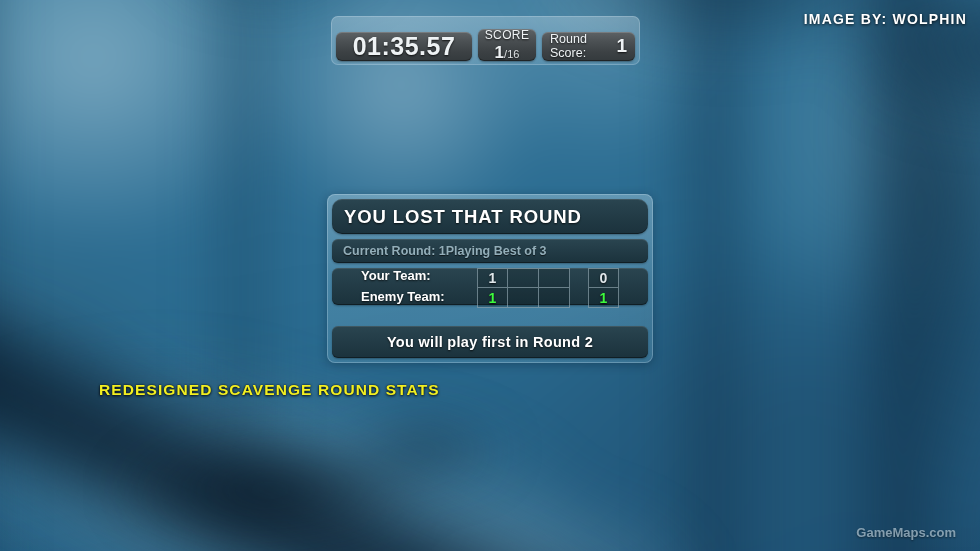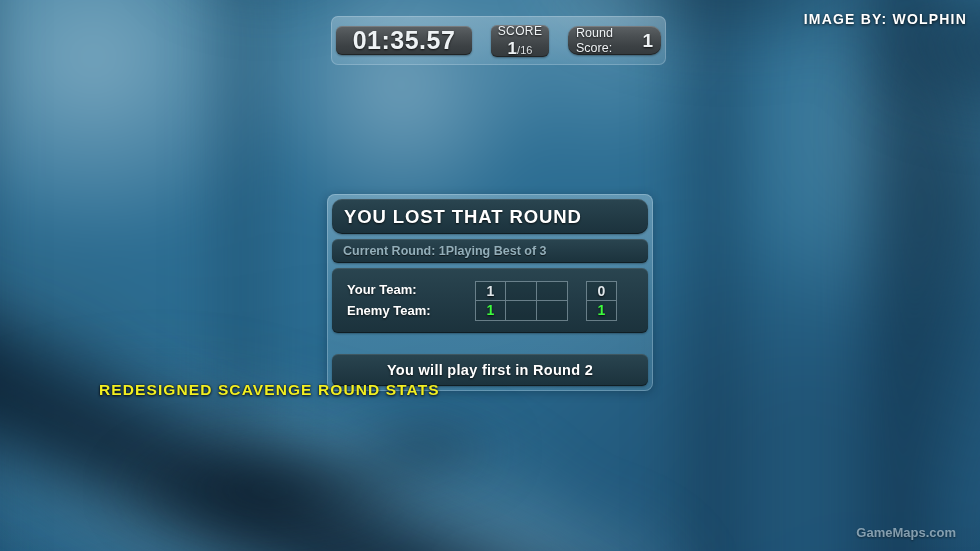--- a/index.html
+++ b/index.html
@@ -74,22 +74,22 @@
       radial-gradient(ellipse 120% 110% at 50% 45%, rgba(0,0,0,0) 52%, rgba(3,14,26,0.30) 88%, rgba(2,10,20,0.46) 100%);
   }
 
   
   #hud {
     position: absolute;
     left: 331px;
     top: 16px;
     height: 49px;
     display: flex;
-    align-items: center;
-    gap: 19px;
+    align-items: flex-end;
+    gap: 6px;
     padding: 4px 5px;
     border-radius: 7px;
     background: linear-gradient(180deg, rgba(224,240,248,0.30), rgba(176,212,230,0.18));
     box-shadow: inset 0 0 0 1px rgba(236,248,255,0.22);
   }
   .hud-cell {
     border-radius: 6px;
     background: linear-gradient(180deg, #5d6265 0%, #4b5053 34%, #3c4144 70%, #343a3d 100%);
     box-shadow: inset 0 1px 0 rgba(255,255,255,0.17),
                 inset 0 -1px 0 rgba(0,0,0,0.38),
@@ -116,21 +116,20 @@
   #hud-score .lbl { font-size: 12px; letter-spacing: 0.4px; }
   #hud-score .val-wrap { margin-top: 3px; display: flex; align-items: baseline; }
   #hud-score .val { font-size: 17px; font-weight: bold; }
   #hud-score .max { font-size: 11px; opacity: 0.9; }
 
   #hud-roundscore {
     width: 93px;
     padding: 0 8px;
     justify-content: space-between;
     align-items: center;
-    border-radius: 10px;
   }
   #hud-roundscore .rs-lbl { font-size: 12.5px; line-height: 1.18; text-align: left; }
   #hud-roundscore .rs-val { font-size: 19px; font-weight: bold; }
 
   
   #stats-panel {
     position: absolute;
     left: 327px;
     top: 194px;
     width: 326px;
@@ -169,24 +168,23 @@
     display: flex;
     align-items: center;
     padding: 0 11px;
     color: #93aeb9;
     font-size: 12.5px;
     font-weight: bold;
     text-shadow: 0 1px 1px rgba(0,0,0,0.6);
   }
 
   #panel-scores {
-    height: 65px;
-    display: flex;
-    align-items: center;
-    padding: 0 15px;
+    height: 37px;
+    display: flex;
+    padding: 0 29px;
   }
   #team-labels {
     display: flex;
     flex-direction: column;
     justify-content: center;
     gap: 5px;
     color: #ffffff;
     font-size: 13px;
     font-weight: bold;
     text-shadow: 0 1px 2px rgba(0,0,0,0.7);

